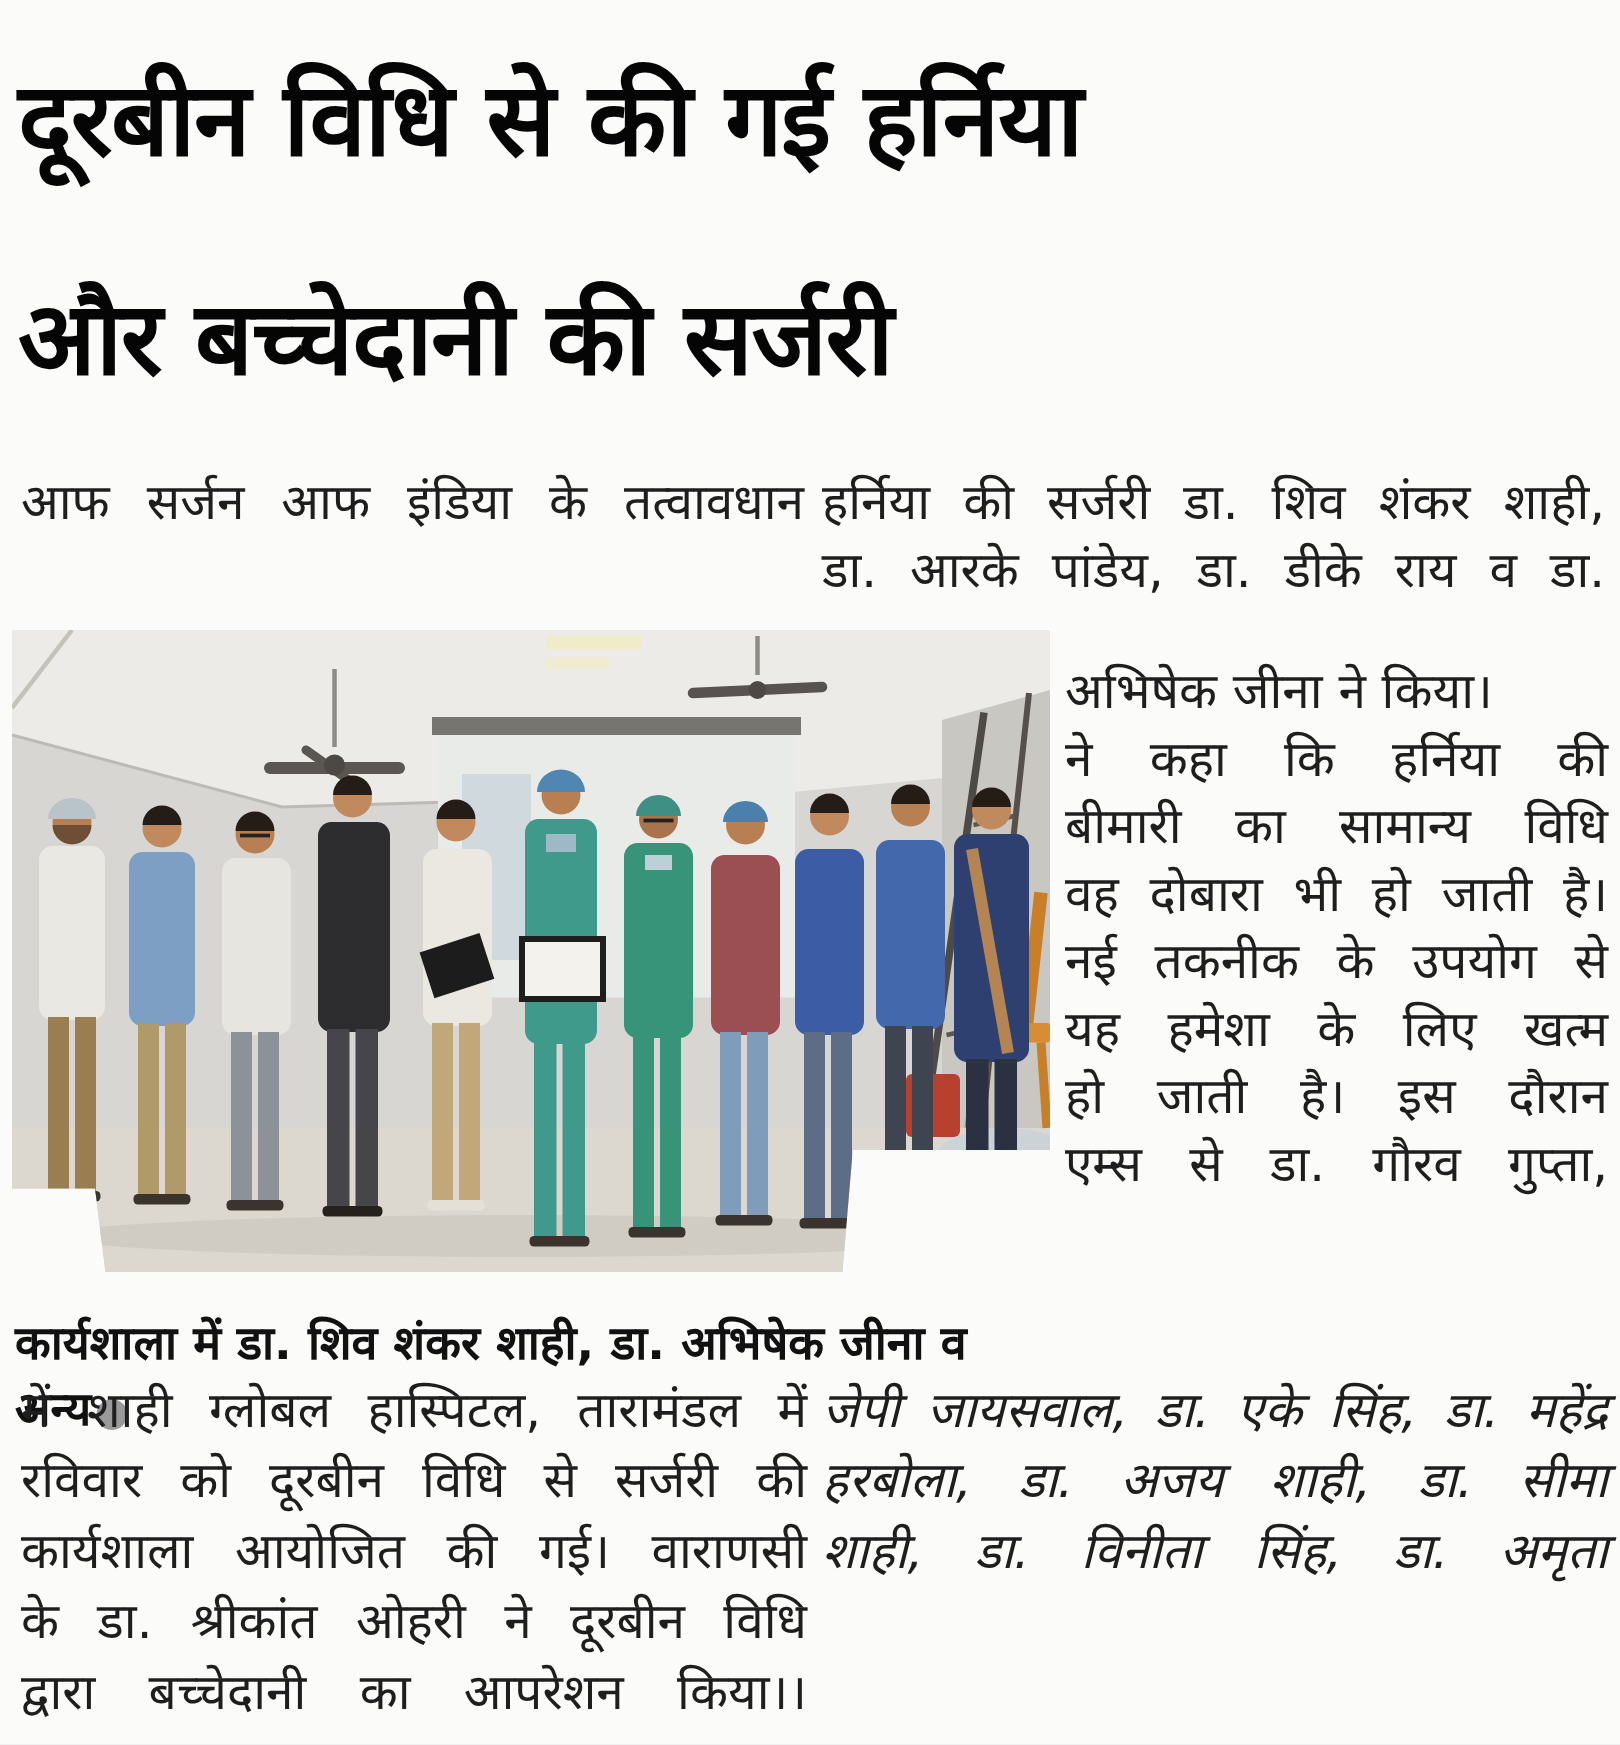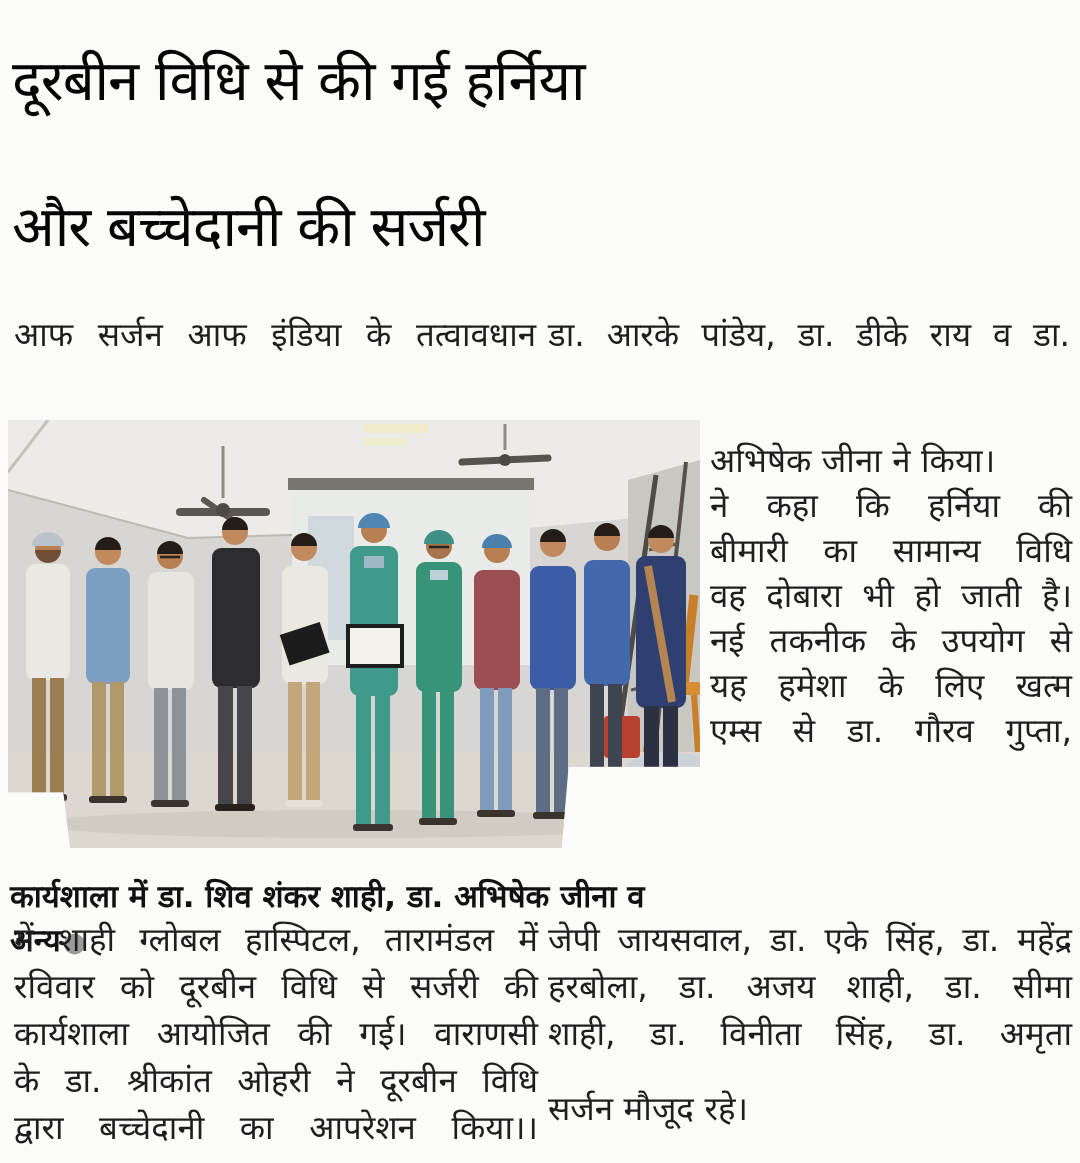--- a/index.html
+++ b/index.html
@@ -8,37 +8,37 @@
     width:1080px;height:1163px;
     margin:0 auto;
     background:var(--page_bg,#fbfbf9);
     font-family:"DejaVu Sans","Liberation Sans",sans-serif;
     color:var(--ink,#1e1e1e);
     overflow:hidden;
     border-right:2px solid #d8d8d8;
   }
   .headline{
     position:absolute;left:12px;top:8px;width:1060px;margin:0;
-    font-size:56px;line-height:146px;font-weight:400;
+    font-size:68px;line-height:146px;font-weight:700;
     letter-spacing:-1px;color:#050505;
   }
   .hl-line{white-space:nowrap;}
   .col{position:absolute;font-size:33px;line-height:45px;}
   .bline{
     text-align:justify;
     -moz-text-align-last:justify;
     text-align-last:justify;
   }
   .bline.end{ -moz-text-align-last:left; text-align-last:left;margin-top:28px; }
   .bline.indent{ text-indent:30px; }
   .intro{left:14px;top:312px;width:522px;}
   .right-top{left:548px;top:312px;width:522px;}
   .beside{left:710px;top:410px;width:362px;}
   .bottom-left{left:14px;top:916px;width:524px;line-height:47px;}
-  .bottom-right{left:548px;top:916px;width:524px;line-height:47px;}
+  .bottom-right{left:548px;top:916px;width:524px;line-height:47px;font-style:italic;}
   .bold{font-weight:700;}
   .photo{
     position:absolute;left:8px;top:420px;width:692px;height:428px;margin:0;
     clip-path:polygon(0 0,100% 0,100% 81%,81% 81%,80% 100%,9% 100%,8% 87%,0 87%);
   }
   .photo svg{display:block;width:100%;height:100%;}
   .caption{
     position:absolute;left:10px;top:854px;width:680px;
     font-size:31px;font-weight:700;color:#111;line-height:44px;margin-top:20px;
   }
@@ -53,20 +53,21 @@
     <div class="hl-line">दूरबीन विधि से की गई हर्निया</div>
     <div class="hl-line">और बच्चेदानी की सर्जरी</div>
   </h1>
 
   <div class="col intro">
     <div class="bline">आफ सर्जन आफ इंडिया के तत्वावधान</div>
   </div>
 
   <div class="col right-top">
 
+  <div class="bline">हर्निया की सर्जरी डा. शिव शंकर शाही,</div>
       <div class="bline">डा. आरके पांडेय, डा. डीके राय व डा.</div>
     </div>
 
   <figure class="photo">
     <svg viewBox="0 0 692 428" preserveAspectRatio="none">
 
       <rect x="0" y="0" width="692" height="428" fill="var(--wall,#d7d6d2)"></rect>
       <polygon points="0,0 692,0 692,92 520,108 180,118 0,70" fill="var(--ceiling,#ecebe7)"></polygon>
       <path d="M40,0 L0,52" stroke="#c5c2bc" stroke-width="3" fill="none"></path>
       <path d="M0,70 L180,118 520,108" stroke="#bdbab4" stroke-width="2" fill="none"></path>
@@ -215,33 +216,33 @@
   </figcaption>
 
   <div class="col beside">
 
   <div class="bline end">अभिषेक जीना ने किया।</div>
       <div class="bline">ने कहा कि हर्निया की</div>
       <div class="bline">बीमारी का सामान्य विधि</div>
       <div class="bline">वह दोबारा भी हो जाती है।</div>
       <div class="bline">नई तकनीक के उपयोग से</div>
       <div class="bline">यह हमेशा के लिए खत्म</div>
+      <div class="bline">हो जाती है। इस दौरान</div>
       <div class="bline">एम्स से डा. गौरव गुप्ता,</div>
     </div>
 
   <div class="col bottom-left">
 
   <div class="bline">में शाही ग्लोबल हास्पिटल, तारामंडल में</div>
       <div class="bline">रविवार को दूरबीन विधि से सर्जरी की</div>
       <div class="bline">कार्यशाला आयोजित की गई। वाराणसी</div>
       <div class="bline">के डा. श्रीकांत ओहरी ने दूरबीन विधि</div>
       <div class="bline">द्वारा बच्चेदानी का आपरेशन किया।।</div>
     </div>
 
   <div class="col bottom-right">
 
   <div class="bline">जेपी जायसवाल, डा. एके सिंह, डा. महेंद्र</div>
       <div class="bline">हरबोला, डा. अजय शाही, डा. सीमा</div>
       <div class="bline">शाही, डा.  विनीता सिंह, डा. अमृता</div>
-      <div class="bline end">सर्जन मौजूद रहे।</div>
     </div>
 
 </div>
 
 </body></html>

